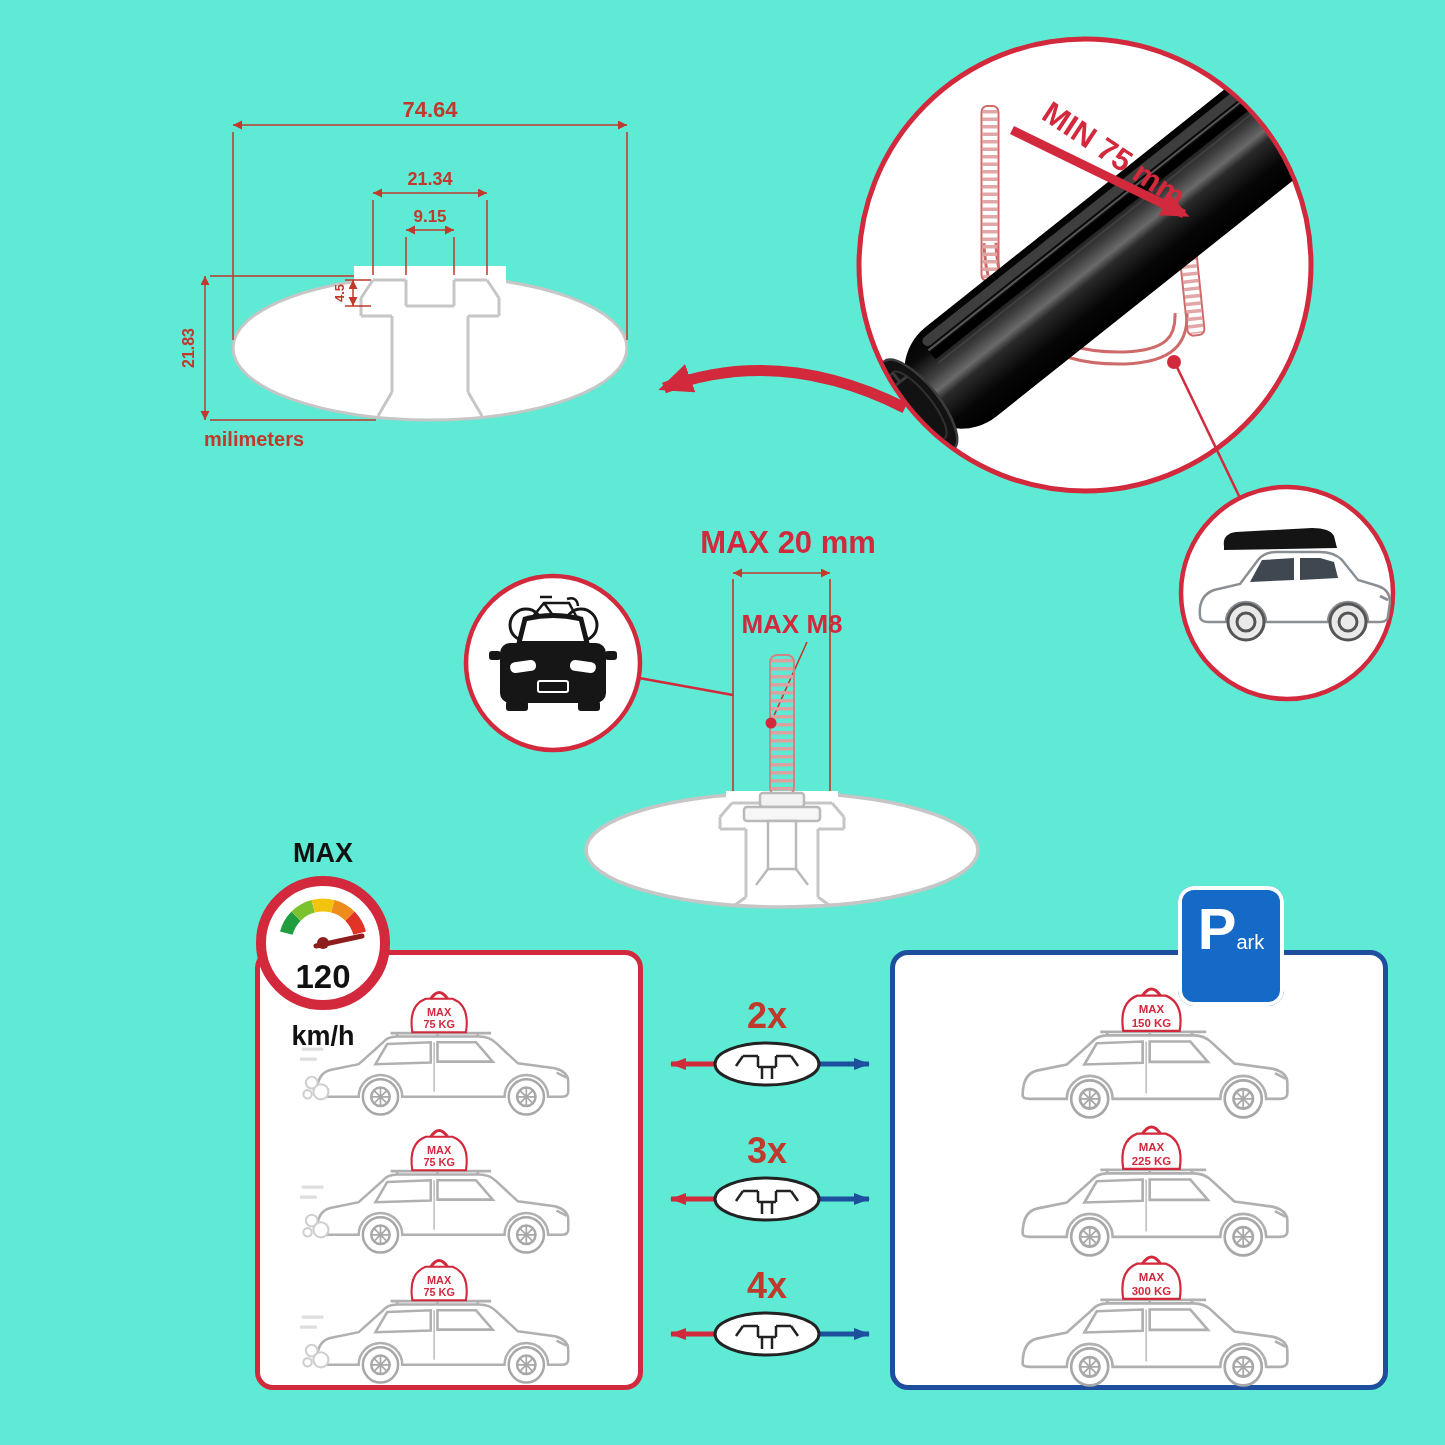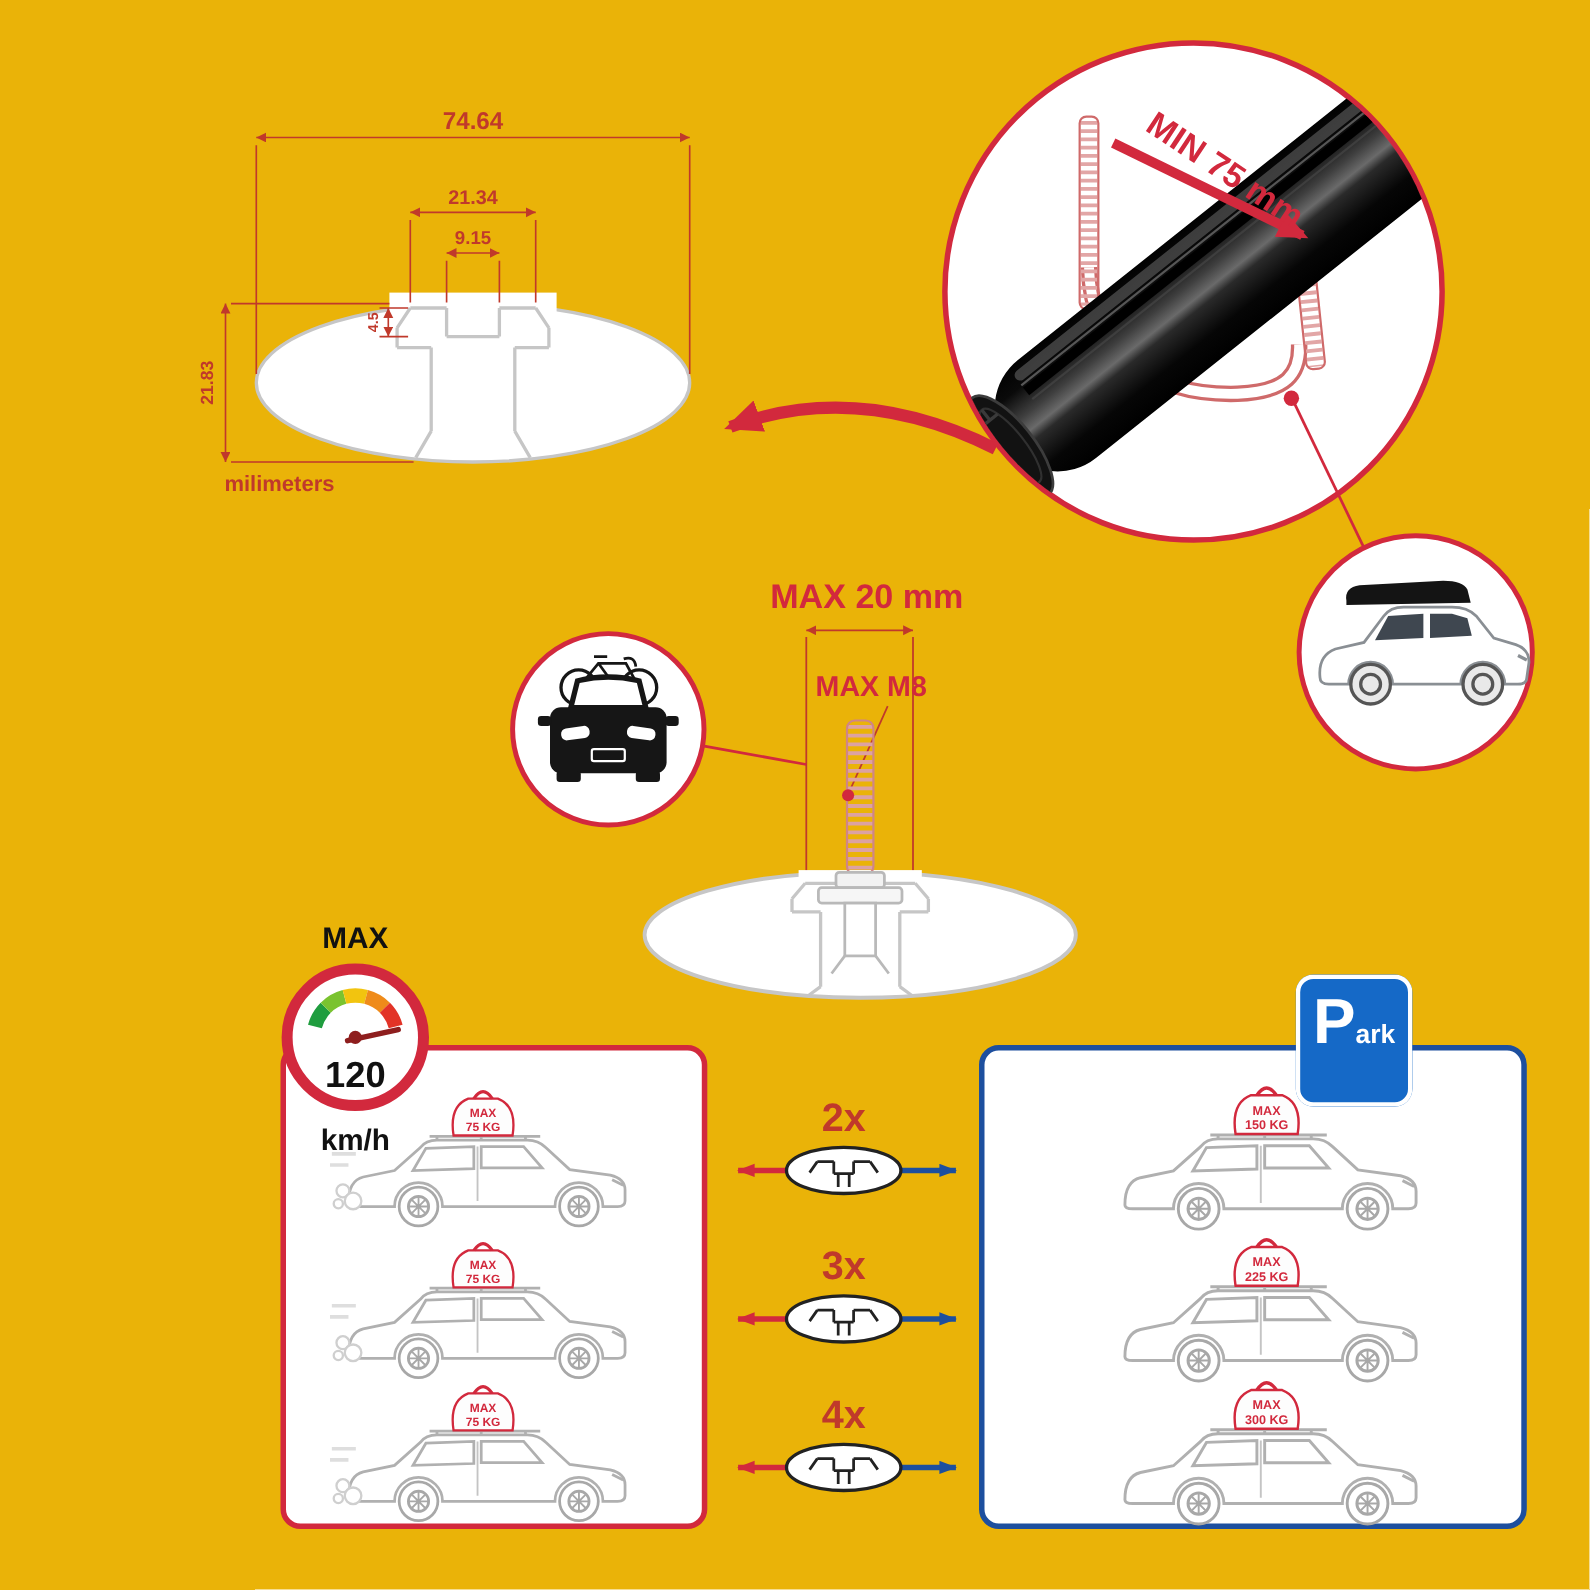--- a/index.html
+++ b/index.html
@@ -1,31 +1,31 @@
 <!DOCTYPE html>
 <html><head>
 <meta charset="utf-8">
 <style>
   html,body{margin:0;padding:0;background:#fff;}
   body{font-family:"Liberation Sans",sans-serif;}
-  #stage{position:relative;width:1445px;height:1445px;background:#eab308;overflow:hidden;}
+  #stage{position:relative;width:1445px;height:1445px;background:#5eead4;overflow:hidden;}
   #stage svg{position:absolute;overflow:visible;}
   svg text{font-family:"Liberation Sans",sans-serif;}
   .panel{position:absolute;background:#fff;border-radius:18px;box-sizing:border-box;}
   .panel.red{border:5px solid #d2293d;}
   .panel.blue{border:5px solid #1d4f9e;}
   .car{position:absolute;}
   .wt{font-size:13px;font-weight:700;fill:#d2293d;text-anchor:middle;}
   .dimtxt{fill:#c0392b;font-weight:600;}
   .redlbl{fill:#d2293d;font-weight:700;}
   #park-sign{position:absolute;left:1178px;top:886px;width:106px;height:106px;
     background:#1569c7;border-radius:16px;display:flex;align-items:baseline;justify-content:center;
     box-shadow:inset 0 0 0 4px #ffffff;z-index:6;padding-top:14px;}
   #park-sign .p{color:#fff;font-size:58px;font-weight:700;line-height:1;}
-  #park-sign .ark{color:#fff;font-size:24px;font-weight:700;line-height:1;}
+  #park-sign .ark{color:#fff;font-size:20px;font-weight:400;line-height:1;}
 </style>
 </head>
 <body>
 
 <div id="stage">
 
 <svg width="0" height="0" style="position:absolute" aria-hidden="true">
   <defs>
     <symbol id="car-art" viewBox="0 0 340 165">
       <g fill="#ffffff" stroke="#b0b0b0" stroke-width="3">

